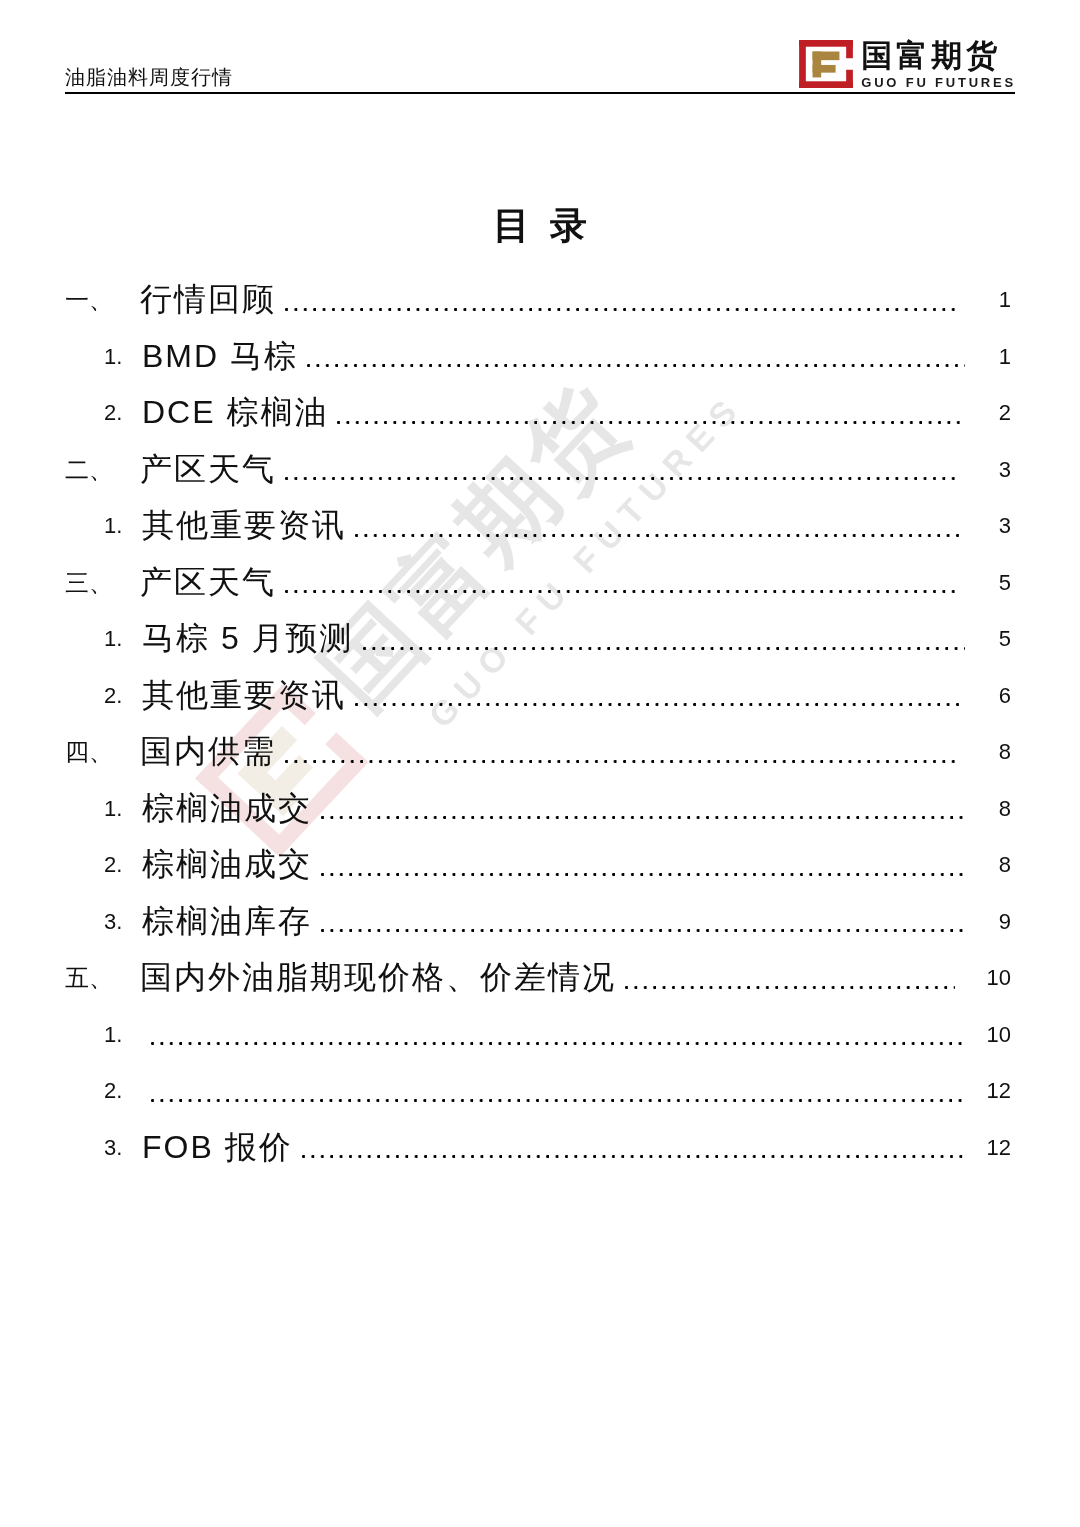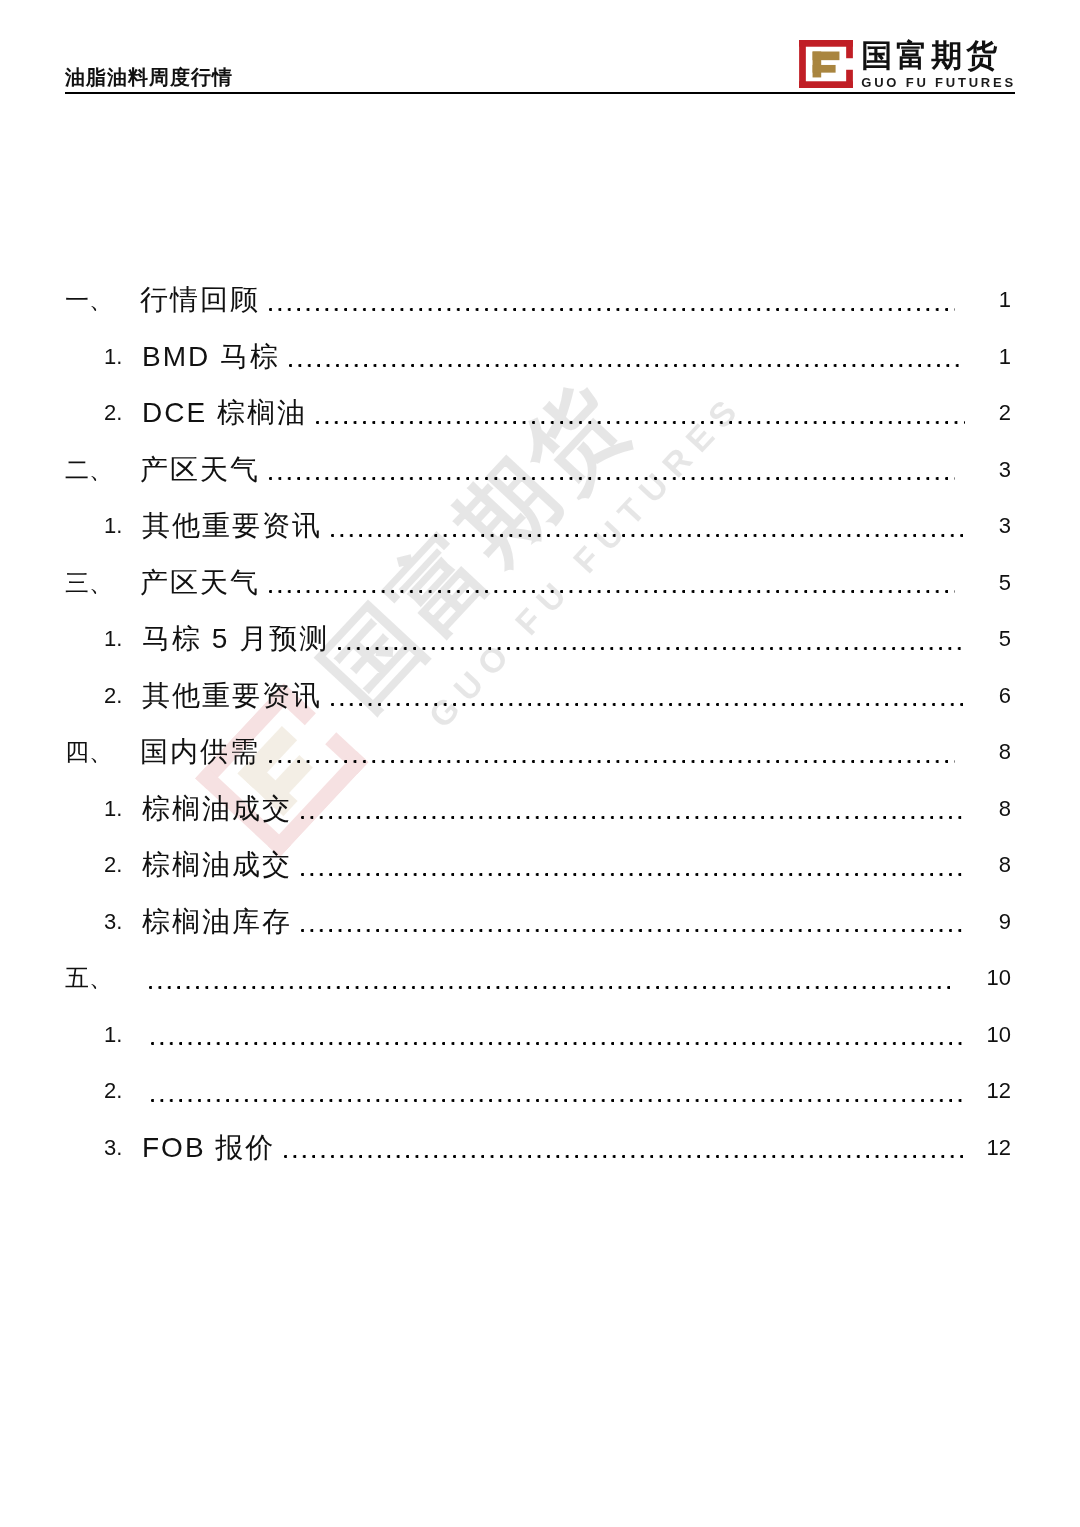--- a/index.html
+++ b/index.html
@@ -6,21 +6,21 @@
   html,body { background:#ffffff; }
   .page {
     position:relative; width:1080px; height:1527px;
     background:#ffffff; overflow:hidden;
     font-family:"Liberation Serif", serif; color:#111;
   }
 
   
   .hdr-doc {
     position:absolute; left:65px; top:64px;
-    font-size:20px; font-weight:700; letter-spacing:1px;
+    font-size:20px; font-weight:400; letter-spacing:1px;
     font-family:"Liberation Serif", serif;
   }
   .hdr-rule {
     position:absolute; left:65px; top:92px; width:950px; height:2px;
     background:#000;
   }
   .hdr-logo {
     position:absolute; right:64px; top:40px;
     display:flex; align-items:flex-start; gap:8px;
   }
@@ -64,21 +64,21 @@
   .toc { position:absolute; left:65px; top:272px; width:946px; }
   .toc-row { display:flex; align-items:center; height:56.5px; }
   .toc-row.lvl2 { padding-left:39px; }
   .pfx {
     flex:none; font-size:24px; white-space:nowrap;
     font-family:"Liberation Serif", serif;
   }
   .lvl1 .pfx { width:75px; }
   .lvl2 .pfx { width:38px; font-size:22px; font-family:"Liberation Sans", sans-serif; }
   .lbl {
-    flex:none; font-size:28px; letter-spacing:2px; white-space:nowrap;
+    flex:none; font-size:32px; letter-spacing:2px; white-space:nowrap;
     font-family:"Liberation Sans", sans-serif;
   }
   .dots {
     flex:1 1 auto; height:3px; align-self:flex-end;
     margin:0 6px 18px 9px;
     background-image:radial-gradient(circle at 1.5px 1.5px, #000 1.35px, transparent 1.6px);
     background-size:9.4px 3px; background-repeat:repeat-x;
   }
   .lvl1 .dots { margin-right:16px; }
   .pg {
@@ -122,20 +122,21 @@
       <rect x="14" y="12" width="9" height="27" fill="#a9853f"></rect>
       <rect x="14" y="12" width="28" height="9" fill="#a9853f"></rect>
       <rect x="14" y="26" width="24" height="8" fill="#a9853f"></rect>
     </svg>
     <div class="hdr-logo-text">
       <div class="hdr-logo-cn">国富期货</div>
       <div class="hdr-logo-en">GUO FU FUTURES</div>
     </div>
   </div>
 
+  <div class="doc-title">目录</div>
 
   <div class="toc">
 
     <div class="toc-row lvl1">
       <span class="pfx">一、</span>
         <span class="lbl">行情回顾</span>
         <span class="dots"></span>
         <span class="pg">1</span>
     </div>
     <div class="toc-row lvl2">
@@ -199,20 +200,21 @@
         <span class="pg">8</span>
     </div>
     <div class="toc-row lvl2">
       <span class="pfx">3.</span>
         <span class="lbl">棕榈油库存</span>
         <span class="dots"></span>
         <span class="pg">9</span>
     </div>
     <div class="toc-row lvl1">
       <span class="pfx">五、</span>
+        <span class="lbl">国内外油脂期现价格、价差情况</span>
         <span class="dots"></span>
         <span class="pg">10</span>
     </div>
     <div class="toc-row lvl2">
       <span class="pfx">1.</span>
         <span class="dots"></span>
         <span class="pg">10</span>
     </div>
     <div class="toc-row lvl2">
       <span class="pfx">2.</span>

